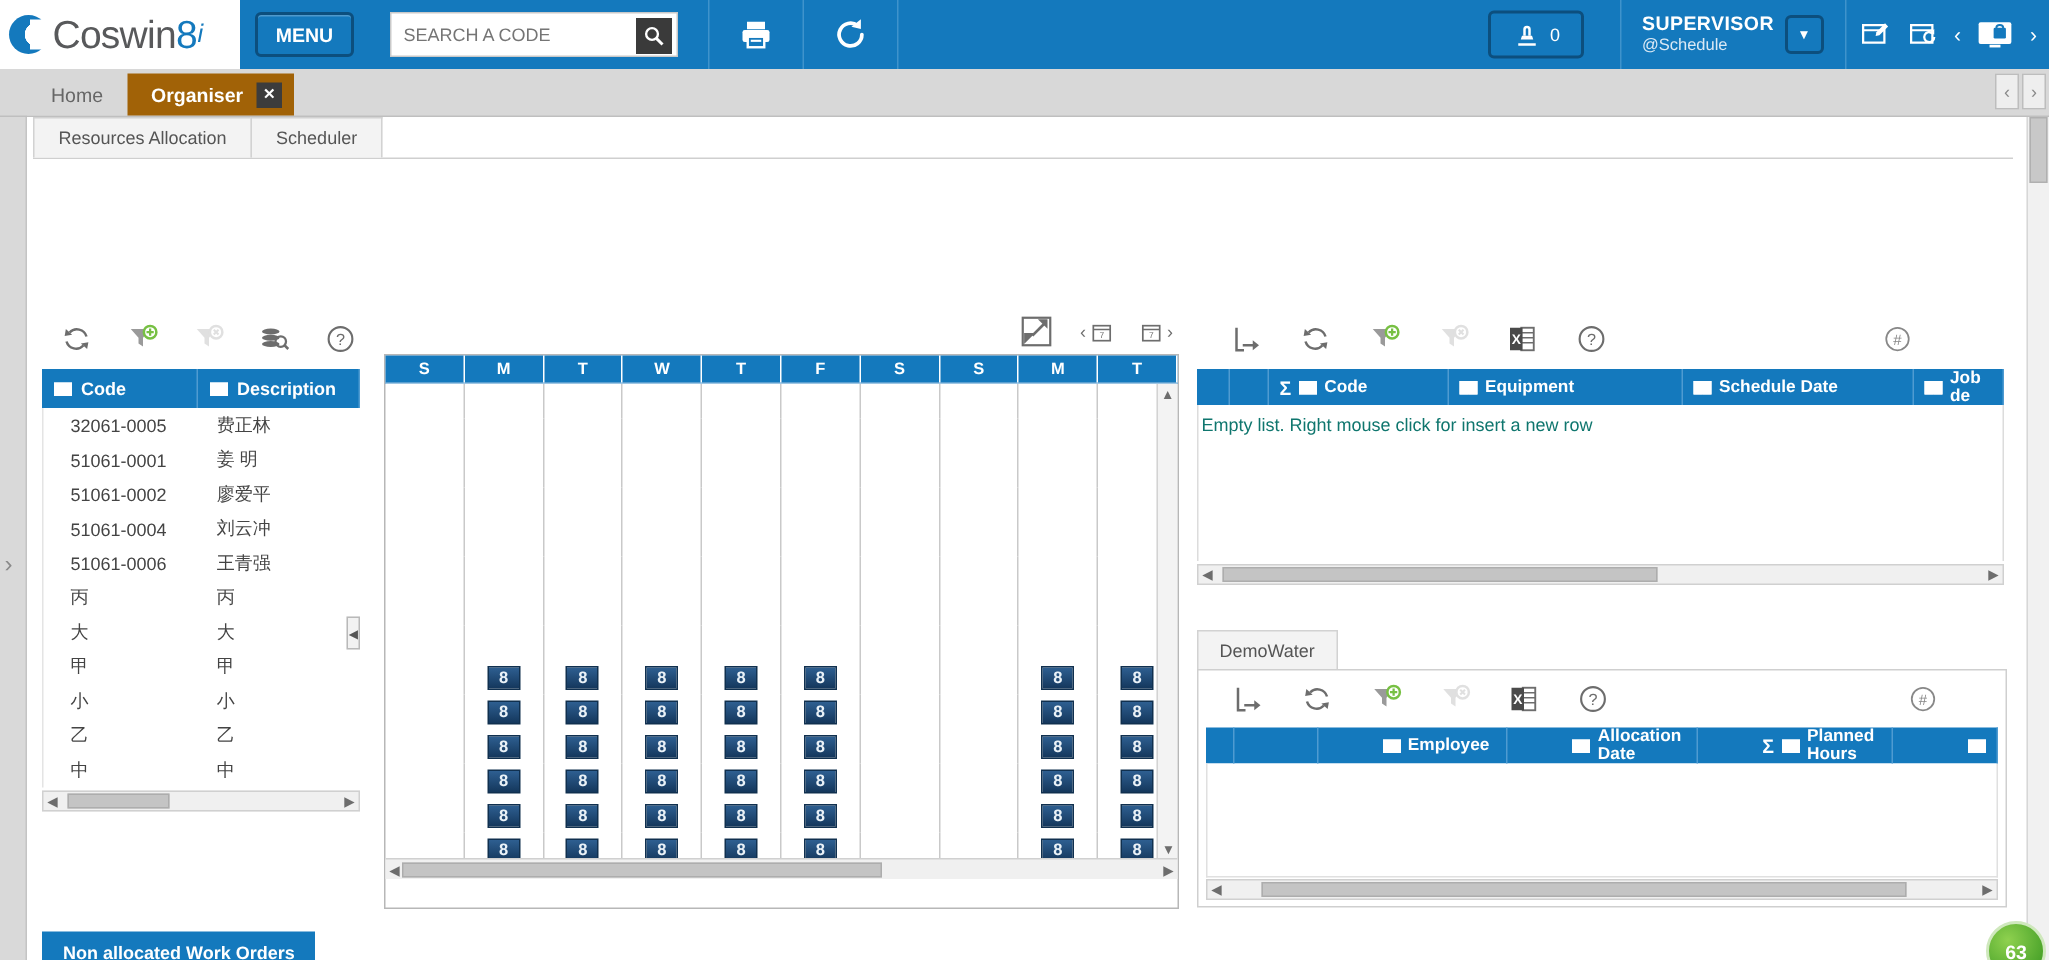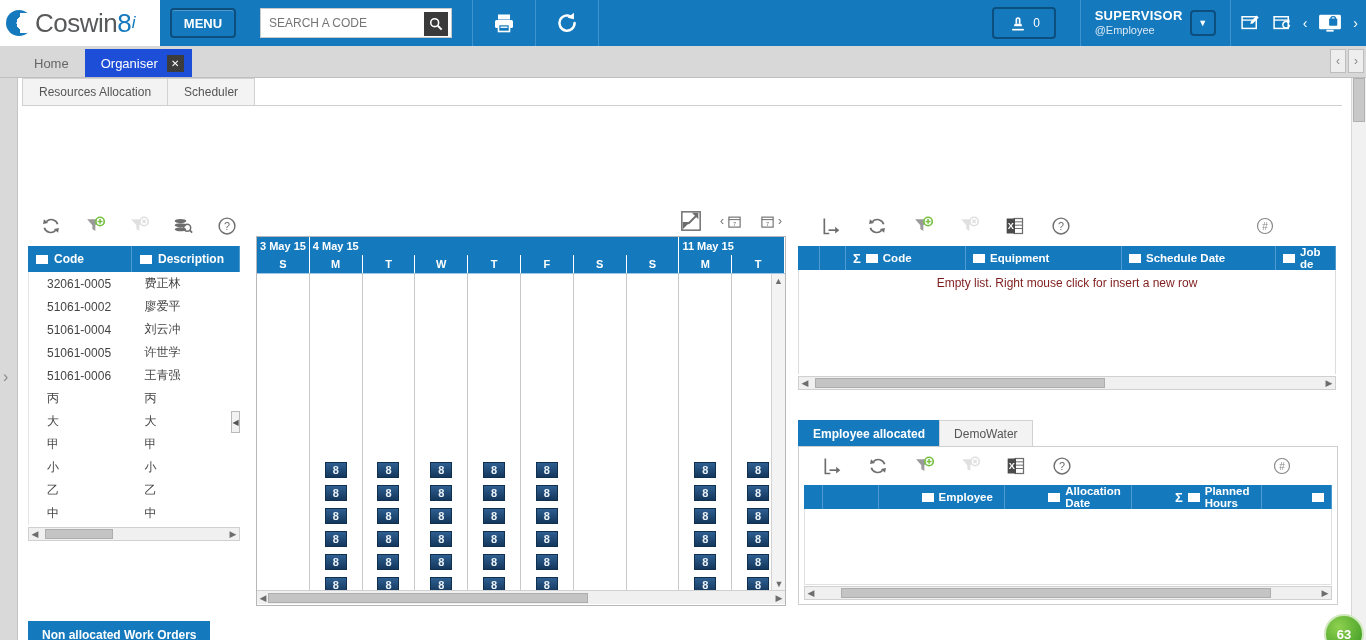--- a/index.html
+++ b/index.html
@@ -73,21 +73,21 @@
 
   
   .apptabs {
     height:32px; background:#d8d8d8; display:flex; align-items:flex-end; position:relative;
     border-bottom:1px solid #bfbfbf;
   }
   .apptab {
     height:28px; padding:0 16px; display:flex;align-items:center;
     font-size:13px; color:#666; background:#d8d8d8;
   }
-  .apptab.active { background:#1d4ed8; color:#fff; font-weight:normal; padding-right:8px;margin-top:20px;}
+  .apptab.active { background:#a16207; color:#fff; font-weight:bold; padding-right:8px;margin-top:20px;}
   .tabclose {
     width:17px;height:17px;background:#3c3c3c;color:#fff;font-size:10px;
     display:inline-flex;align-items:center;justify-content:center;margin-left:9px;
   }
   .tabscroll {
     position:absolute; right:2px; top:3px; display:flex; gap:2px;
   }
   .tabscroll span{
     width:16px;height:24px;border:1px solid #bdbdbd;background:#eee;
     display:flex;align-items:center;justify-content:center;color:#888;font-size:12px;
@@ -173,21 +173,21 @@
     color:#6d6d6d; font-size:9px; }
   .vscroll .ar.bot{ position:absolute; bottom:0; left:0; width:14px; }
 
   
   .rpanel { position:absolute; left:798px; top:128px; width:538px; }
   .rgrid-hd { display:flex; height:24px; background:#1479bd; color:#fff;
     font-size:11.5px; font-weight:bold; align-items:center; }
   .rgrid-hd .c { border-right:1px solid #4f9bd1; height:24px; display:flex;
     align-items:center; gap:5px; padding-left:7px; }
   .sigma { font-weight:bold; font-size:13px; }
-  .emptymsg { font-size:12px; color:#7f1d1d; padding:6px 2px 0 2px;text-align:center; }
+  .emptymsg { font-size:12px; color:#0f766e; padding:6px 2px 0 2px; }
   .rbody { height:104px; background:#fff; border-left:1px solid #dcdcdc;
     border-right:1px solid #dcdcdc; }
   .rbody2 { height:76px; background:#fff; border-left:1px solid #dcdcdc;
     border-right:1px solid #dcdcdc; }
 
   
   .p2tabs { display:flex; align-items:flex-end; height:27px; }
   .p2tab { height:26px;padding:0 14px;display:flex;align-items:center;font-size:12px;
     color:#555;background:#f3f3f3;border:1px solid #d2d2d2;border-bottom:none;margin-right:-1px;}
   .p2tab.active{background:#1479bd;color:#fff;font-weight:bold;border-color:#1479bd;}
@@ -257,21 +257,21 @@
       </svg>
     <span>0</span>
   </div>
 
   <div style="width:24px"></div>
   <div class="sep"></div>
 
   <div class="user-zone">
     <div>
       <div class="user-name">SUPERVISOR</div>
-      <div class="user-sub">@Employee</div>
+      <div class="user-sub">@Schedule</div>
     </div>
     <div class="caret-btn">▼</div>
   </div>
 
   <div class="sep"></div>
   <div class="right-icons">
     <span>
       <svg width="22" height="20" viewBox="0 0 24 24">
           <rect x="2.5" y="4.5" width="17" height="14" fill="none" stroke="#fff" stroke-width="1.8"></rect>
           <line x1="2.5" y1="8.5" x2="19.5" y2="8.5" stroke="#fff" stroke-width="1.6"></line>
@@ -377,30 +377,30 @@
         <span>Description</span>
       </div>
     </div>
 
     <div class="emp-list" id="emp-list">
         <div class="emprow">
           <div class="c1">32061-0005</div>
           <div class="c2">费正林</div>
         </div>
         <div class="emprow">
+          <div class="c1">51061-0001</div>
+          <div class="c2">姜 明</div>
+        </div>
+        <div class="emprow">
           <div class="c1">51061-0002</div>
           <div class="c2">廖爱平</div>
         </div>
         <div class="emprow">
           <div class="c1">51061-0004</div>
           <div class="c2">刘云冲</div>
-        </div>
-        <div class="emprow">
-          <div class="c1">51061-0005</div>
-          <div class="c2">许世学</div>
         </div>
         <div class="emprow">
           <div class="c1">51061-0006</div>
           <div class="c2">王青强</div>
         </div>
         <div class="emprow">
           <div class="c1">丙</div>
           <div class="c2">丙</div>
         </div>
         <div class="emprow">
@@ -455,25 +455,20 @@
       <svg width="15" height="15" viewBox="0 0 24 24">
           <rect x="3" y="5" width="18" height="16" fill="none" stroke="#6d6d6d" stroke-width="1.8"></rect>
           <line x1="3" y1="9" x2="21" y2="9" stroke="#6d6d6d" stroke-width="1.6"></line>
           <text x="12" y="18.5" font-size="9" text-anchor="middle" fill="#6d6d6d" font-family="Liberation Sans">7</text>
         </svg>
       <span style="font-size:12px">›</span>
     </span>
   </div>
 
   <div class="gantt">
-    <div class="gantt-hd1" id="gantt-weeks">
-        <div class="wk" style="width: 53px;">3 May 15</div>
-        <div class="wk" style="width: 371px;">4 May 15</div>
-        <div class="wk" style="width: 106px;">11 May 15</div>
-      </div>
     <div class="gantt-hd2" id="gantt-days">
         <div class="dcell" style="width: 53px;">S</div>
         <div class="dcell" style="width: 53px;">M</div>
         <div class="dcell" style="width: 53px;">T</div>
         <div class="dcell" style="width: 53px;">W</div>
         <div class="dcell" style="width: 53px;">T</div>
         <div class="dcell" style="width: 53px;">F</div>
         <div class="dcell" style="width: 53px;">S</div>
         <div class="dcell" style="width: 53px;">S</div>
         <div class="dcell" style="width: 53px;">M</div>
@@ -829,21 +824,20 @@
 
     <div class="hscroll">
       <span class="ar">◀</span>
       <span class="thumb" style="width:290px;margin-left:-215px"></span>
       <span class="ar">▶</span>
     </div>
   </div>
 
   <div style="position:absolute;left:798px;top:341px;width:540px;">
     <div class="p2tabs">
-      <div class="p2tab active">Employee allocated</div>
       <div class="p2tab">DemoWater</div>
     </div>
 
     <div style="border:1px solid #cfcfcf;border-top:1px solid #cfcfcf;background:#fff;">
       <div class="toolrow" style="padding-left:22px;gap:24px;position:relative;height:38px;">
         <span class="ticon">
           <svg width="20" height="20" viewBox="0 0 24 24">
               <path d="M4 3v18h6" fill="none" stroke="#6d6d6d" stroke-width="2"></path>
               <line x1="9" y1="17" x2="19" y2="17" stroke="#6d6d6d" stroke-width="2"></line>
               <polygon points="17,13 22,17 17,21" fill="#6d6d6d"></polygon>

